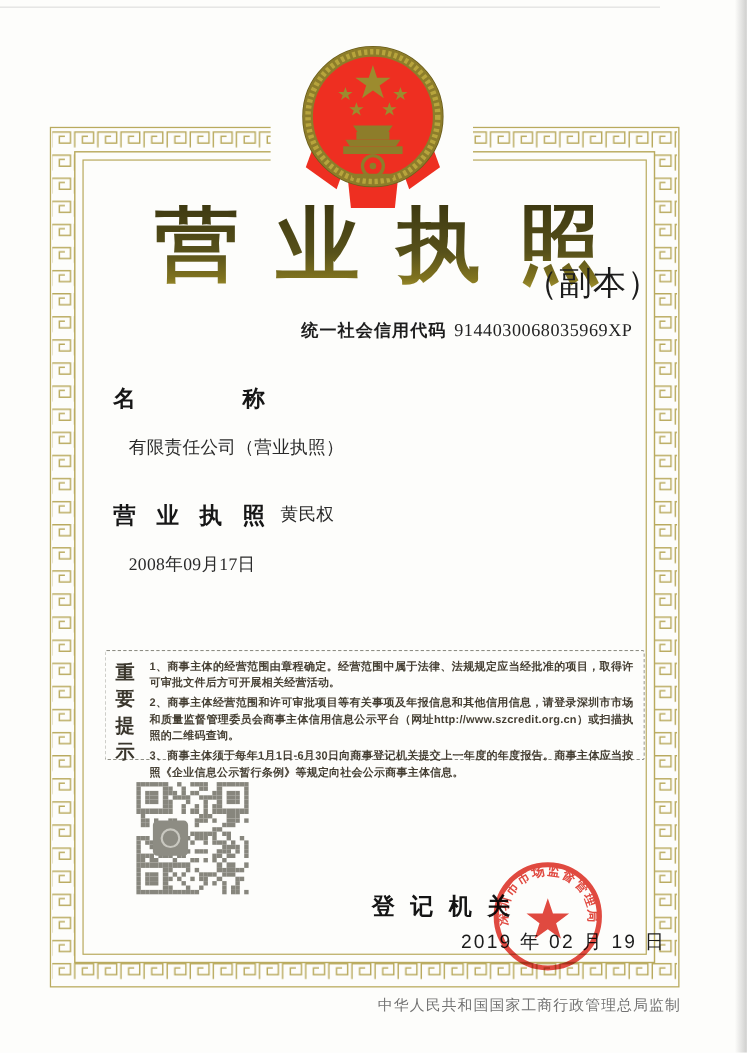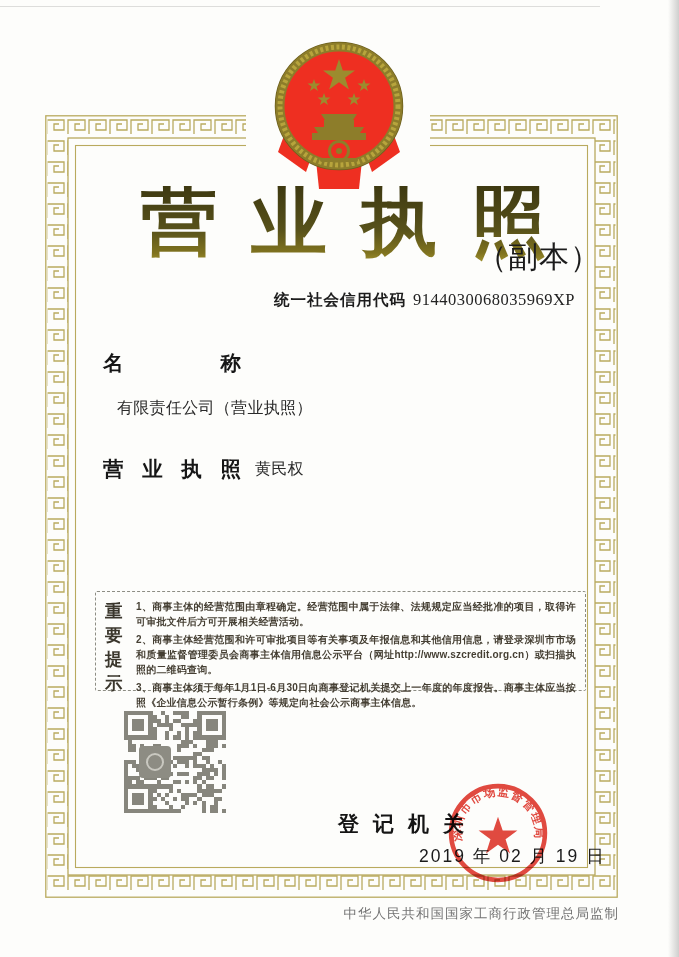--- a/index.html
+++ b/index.html
@@ -152,20 +152,21 @@
     <div class="field-row">
       <div class="field-value">有限责任公司（营业执照）</div>
     </div>
     <div class="field-row">
     </div>
     <div class="field-row">
       <div class="field-label">营业执照</div>
       <div class="field-value">黄民权</div>
     </div>
     <div class="field-row">
+      <div class="field-value">2008年09月17日</div>
     </div>
   </div>
 
   <div class="notice">
     <div class="notice-side">
       <span>重</span>
       <span>要</span>
       <span>提</span>
       <span>示</span>
     </div>

